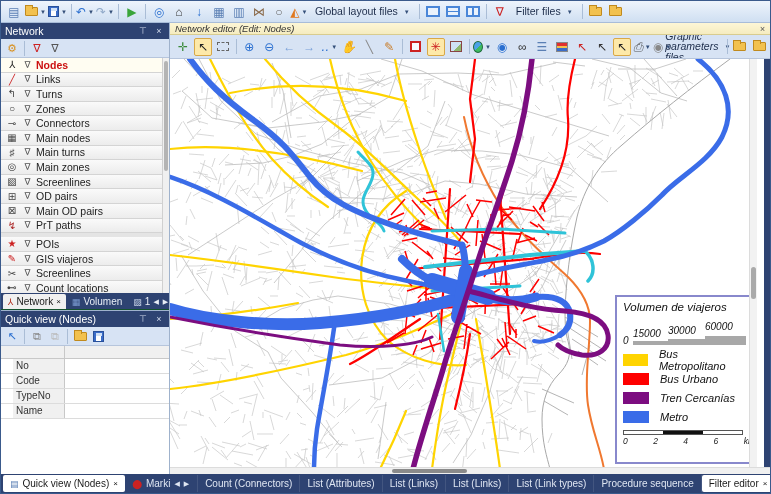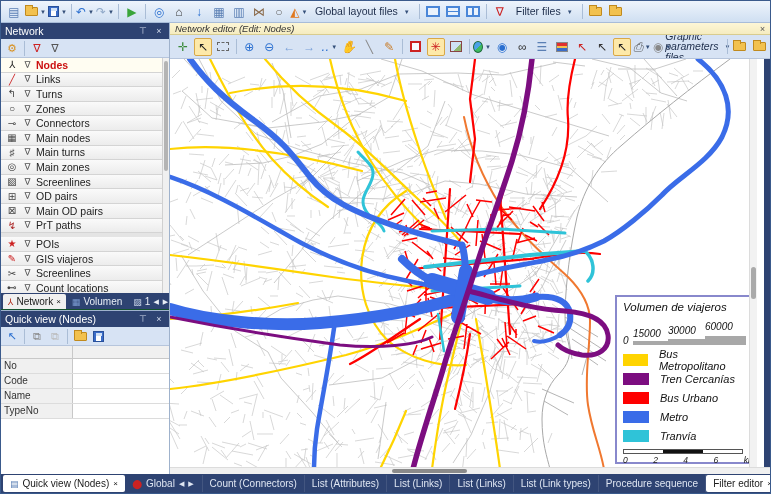--- a/index.html
+++ b/index.html
@@ -59,21 +59,21 @@
   .ltab.active { background:#f0f0f0; color:#1a1a1a; border-radius:2px 2px 0 0; }
   .ltab .ticon { font-size:9px; }
   .ltab .x { font-size:8px; }
   .ltab .arr { font-size:7px; letter-spacing:1px; }
 
   .qv-panel { position:absolute; top:287px; left:0; right:0; bottom:0; display:flex; flex-direction:column; border-top:1px solid #9fb2cc; }
   .qv-table { background:#fff; font-size:10px; flex:1; display:flex; flex-direction:column; }
   .qv-hrow { display:flex; height:13px; background:#f0f0f0; border-bottom:1px solid #c8c8c8; }
   .qv-hrow .qv-label { background:#f0f0f0; }
   .qv-row { display:flex; height:15px; border-bottom:1px solid #dcdcdc; }
-  .qv-label { width:72px; background:#f0f0f0; border-right:1px solid #c8c8c8; padding:1px 3px; color:#333; }
+  .qv-label { width:52px; background:#f0f0f0; border-right:1px solid #c8c8c8; padding:1px 3px; color:#333;margin-left:12px; }
   .qv-value { flex:1; background:#fff; }
   .qv-fill { flex:1; background:#fff; }
 
   
   .editor-col { position:absolute; left:168px; top:22px; right:0; bottom:19px; display:flex; flex-direction:column; border-left:1px solid #9fb2cc; background:#fff;font-style:italic; }
   .ed-title { height:12px; background:linear-gradient(#fdf6d6,#f5ecc0); border-bottom:1px solid #d8cc90;
      font-size:9.5px; color:#333; display:flex; align-items:center; padding:0 5px; }
   .ed-title .sp { flex:1; }
   .ed-title .x { color:#555; font-size:9px; }
   .ed-toolbar { height:24px; background:#d7e3f4; border-bottom:1px solid #b6c5dc; display:flex; align-items:center; padding-left:3px; overflow:hidden; }
@@ -360,25 +360,25 @@
           </div>
       <div class="qv-row">
             <div class="qv-label">No</div>
             <div class="qv-value"></div>
           </div>
           <div class="qv-row">
             <div class="qv-label">Code</div>
             <div class="qv-value"></div>
           </div>
           <div class="qv-row">
+            <div class="qv-label">TypeNo</div>
+            <div class="qv-value"></div>
+          </div>
+          <div class="qv-row">
             <div class="qv-label">Name</div>
-            <div class="qv-value"></div>
-          </div>
-          <div class="qv-row">
-            <div class="qv-label">TypeNo</div>
             <div class="qv-value"></div>
           </div>
           <div class="qv-fill"></div>
         </div>
     </div>
   </div>
 
   <div class="editor-col">
     <div class="ed-title">
       <span>Network editor (Edit: Nodes)</span>
@@ -554,34 +554,30 @@
           <div class="wbar wb1"></div>
           <div class="wbar wb2"></div>
           <div class="wbar wb3"></div>
         </div>
         <div id="lg-entries">
             <div class="lg-row">
               <span class="lg-swatch" style="background: rgb(255, 212, 0);"></span>
               <span class="lg-label">Bus Metropolitano</span>
             </div>
             <div class="lg-row">
+              <span class="lg-swatch" style="background: rgb(254, 0, 0);"></span>
+              <span class="lg-label">Bus Urbano</span>
+            </div>
+            <div class="lg-row">
               <span class="lg-swatch" style="background: rgb(124, 13, 128);"></span>
               <span class="lg-label">Tren Cercanías</span>
             </div>
             <div class="lg-row">
-              <span class="lg-swatch" style="background: rgb(254, 0, 0);"></span>
-              <span class="lg-label">Bus Urbano</span>
-            </div>
-            <div class="lg-row">
               <span class="lg-swatch" style="background: rgb(58, 108, 232);"></span>
               <span class="lg-label">Metro</span>
-            </div>
-            <div class="lg-row">
-              <span class="lg-swatch" style="background: rgb(47, 195, 216);"></span>
-              <span class="lg-label">Tranvía</span>
             </div>
           </div>
         <div class="lg-scale">
           <div class="sbar">
               <span class="sseg"></span>
               <span class="sseg b"></span>
               <span class="sseg"></span>
             </div>
           <div class="sticks">
             <span>0</span>
@@ -604,21 +600,21 @@
   </div>
 
   <div class="bottom-tabbar" id="bottom-tabbar">
       <div class="btab active">
         <span class="ticon" style="color: rgb(90, 127, 180);">▤</span>
         <span>Quick view (Nodes)</span>
         <span class="x">×</span>
       </div>
       <div class="btab">
         <span class="ticon" style="color: rgb(204, 34, 34);">⬤</span>
-        <span>Global</span>
+        <span>Marki</span>
         <span class="arr">◀ ▶</span>
       </div>
       <div class="btab">
         <span>Count (Connectors)</span>
       </div>
       <div class="btab">
         <span>List (Attributes)</span>
       </div>
       <div class="btab">
         <span>List (Links)</span>

